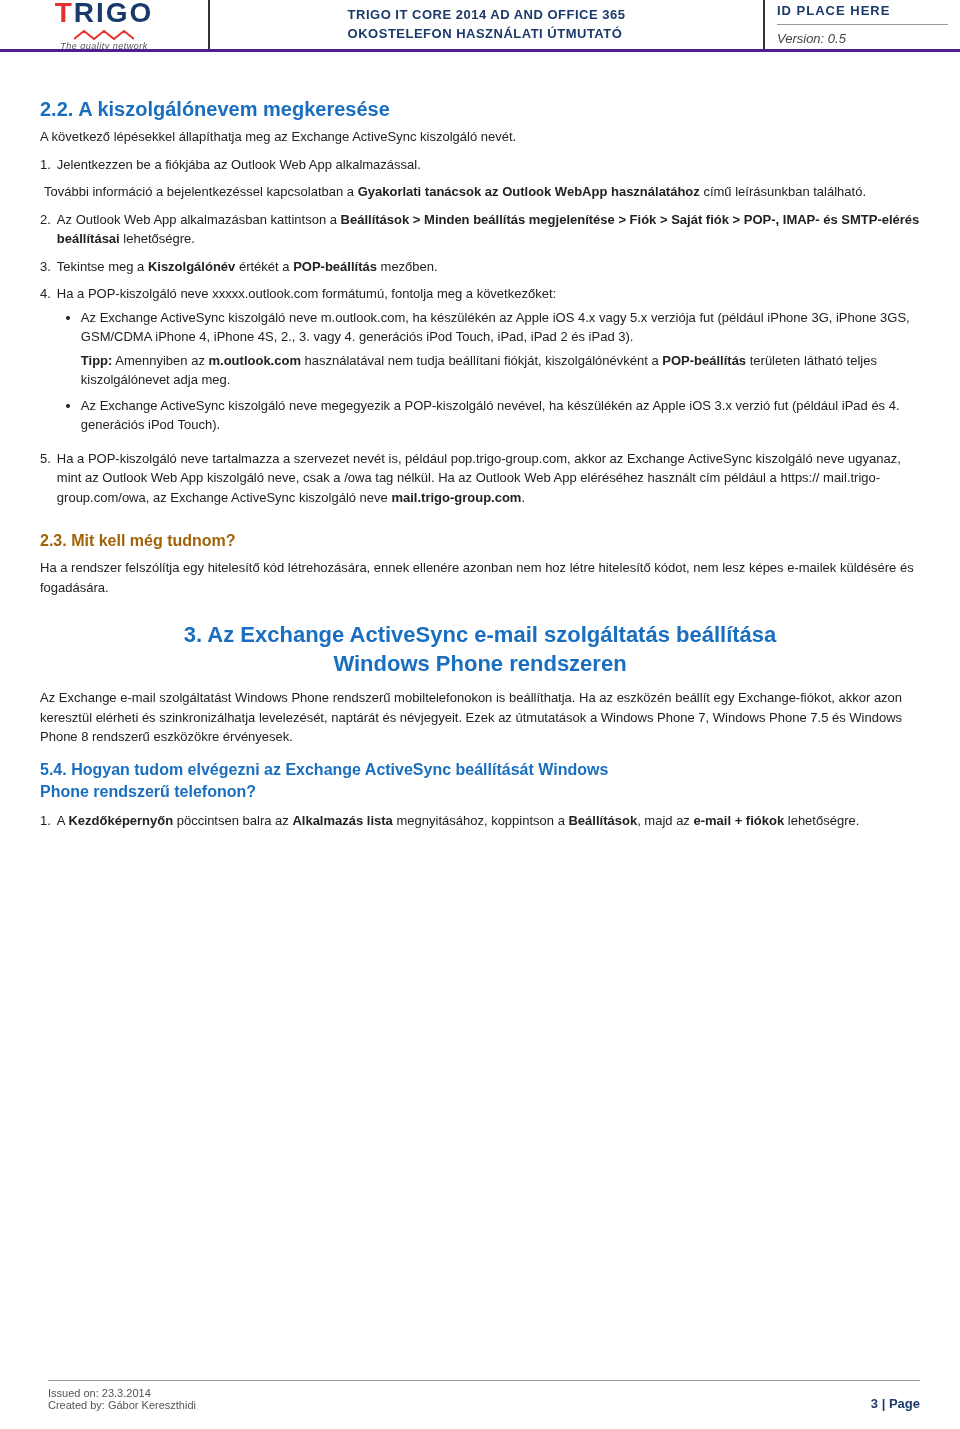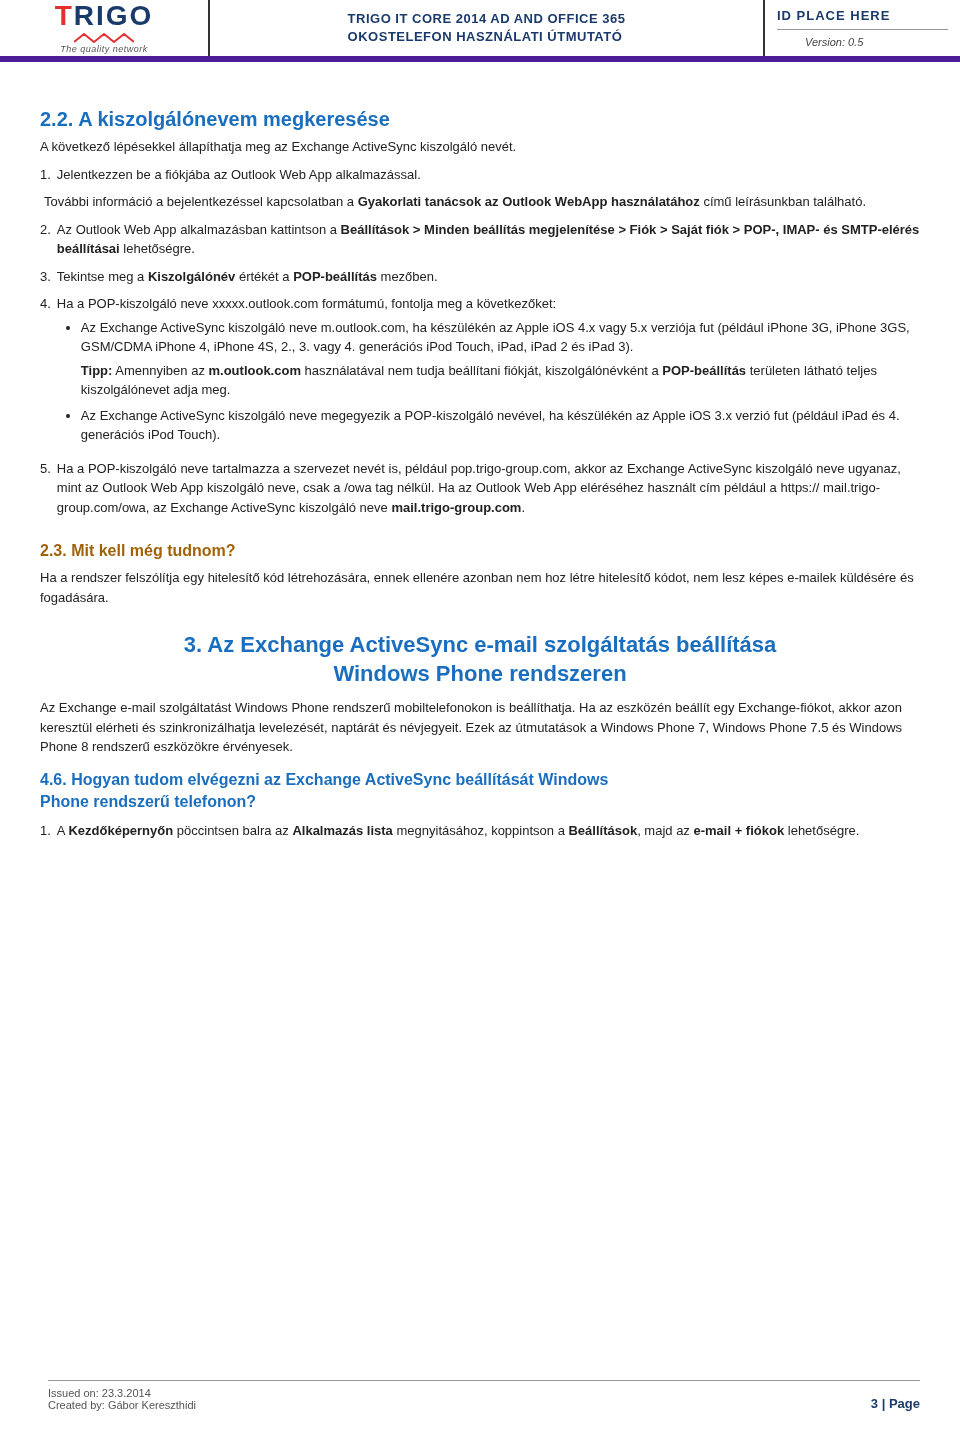--- a/index.html
+++ b/index.html
@@ -9,22 +9,22 @@
       color: #222;
       background: #fff;
       width: 960px;
       min-height: 1429px;
       position: relative;
     }
 
     
     .header {
       display: flex;
-      border-bottom: 6px solid #4c1d95;
-      height: 62px;
+      border-bottom: 3px solid #4c1d95;
+      height: 52px;
     }
     .header-logo {
       width: 210px;
       border-right: 2px solid #333;
       display: flex;
       align-items: center;
       justify-content: center;
       padding: 8px;
       flex-shrink: 0;
     }
@@ -72,24 +72,23 @@
       font-size: 13px;
       font-weight: bold;
       color: #1a3a6b;
       text-transform: uppercase;
       letter-spacing: 1px;
       border-bottom: 1px solid #999;
       padding-bottom: 6px;
       margin-bottom: 6px;
     }
     .version-text {
-      font-size: 11px;
+      font-size: 13px;
       color: #444;
       font-style: italic;
-      margin-left: 28px;
     }
 
     
     .content {
       padding: 20px 40px 60px 40px;
     }
 
     
     .section-h2 {
       font-size: 20px;
@@ -281,21 +280,21 @@
 
   <div style="text-align:center; margin: 22px 0 10px 0;">
     <h2 class="section-h3-center">
       <span>3.  Az Exchange ActiveSync e-mail szolgáltatás beállítása</span><br>
       <span>Windows Phone rendszeren</span>
     </h2>
   </div>
   <p class="intro-text">Az Exchange e-mail szolgáltatást Windows Phone rendszerű mobiltelefonokon is beállíthatja. Ha az eszközén beállít egy Exchange-fiókot, akkor azon keresztül elérheti és szinkronizálhatja levelezését, naptárát és névjegyeit. Ezek az útmutatások a Windows Phone 7, Windows Phone 7.5 és Windows Phone 8 rendszerű eszközökre érvényesek.</p>
 
   <h3 class="section-h3-sub">
-    <span style="color:#1a6ebf;">4.6.   Hogyan tudom elvégezni az Exchange ActiveSync beállítását Windows</span><br>
+    <span style="color:#1a6ebf;">5.4.   Hogyan tudom elvégezni az Exchange ActiveSync beállítását Windows</span><br>
     <span style="color:#1a6ebf;">Phone rendszerű telefonon?</span>
   </h3>
 
   <ol class="numbered-list">
     <li>
       <span class="list-num">1.</span>
       <span class="list-content">
         A <span class="bold">Kezdőképernyőn</span> pöccintsen balra az <span class="bold">Alkalmazás lista</span> megnyitásához, koppintson a <span class="bold">Beállítások</span>, majd az <span class="bold">e-mail + fiókok</span> lehetőségre.
       </span>
     </li>

